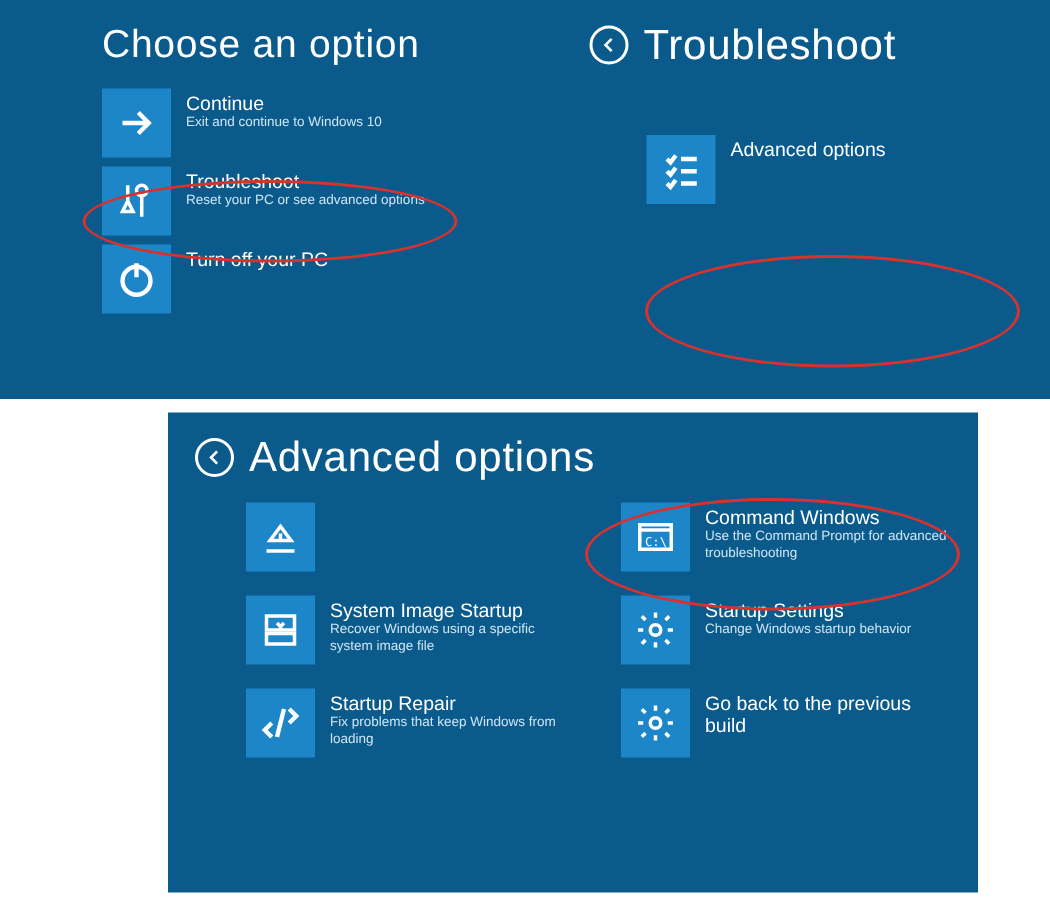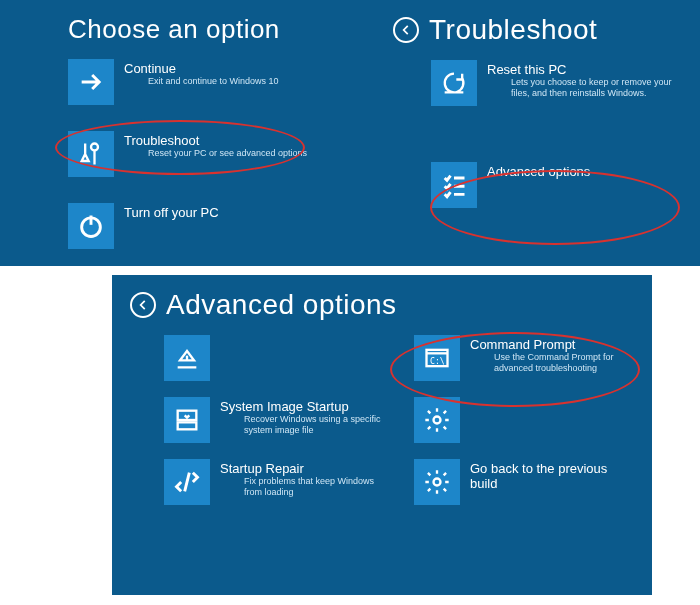--- a/index.html
+++ b/index.html
@@ -30,34 +30,34 @@
   .panel1 .title { font-size: 26px; margin-left: 50px; }
   .panel3 .title { font-size: 28px; }
 
   .back-circle {
     width: 26px; height:26px; border:2px solid #fff; border-radius:50%;
     display:flex; align-items:center; justify-content:center;
     cursor:pointer; flex:0 0 auto;
   }
   .back-circle svg { width:14px; height:14px; }
 
-  .optlist { display:flex; flex-direction:column; gap:22px; margin-left:50px; }
+  .optlist { display:flex; flex-direction:column; gap:2px; margin-left:50px; }
   .opt {
     display:flex; align-items:flex-start; gap:10px; cursor:pointer;
     padding:2px 0;
   }
   .tile {
     width:46px; height:46px; background:#1d86c9;
     display:flex; align-items:center; justify-content:center;
     flex:0 0 auto;
   }
   .tile svg { width:28px; height:28px; }
   .opt-text { padding-top:2px; }
   .opt-title { font-size:13px; font-weight:400; }
-  .opt-sub { font-size:9px; color:#cfe6f5; line-height:1.2; max-width:180px;margin-left:24px; }
+  .opt-sub { font-size:9px; color:#cfe6f5; line-height:1.2; max-width:180px; }
 
   .panel3 .grid { display:flex; gap:30px; margin-left:34px; }
   .panel3 .col { display:flex; flex-direction:column; gap:12px; width:220px; }
 
   
   .ring {
     position:absolute; border:2px solid #d8322f; border-radius:50%;
     pointer-events:none;
   }
   .ring1 { left:55px; top:120px; width:250px; height:55px; }
@@ -111,32 +111,20 @@
 <div class="panel panel2">
   <div class="hdr">
     <div class="back-circle">
       <svg viewBox="0 0 24 24" fill="none" stroke="#fff" stroke-width="3">
           <path d="M15 5l-7 7 7 7"></path>
         </svg>
     </div>
     <div class="title">Troubleshoot</div>
   </div>
   <div class="optlist" style="margin-left:38px;">
-    <div class="opt">
-      <div class="tile">
-        <svg viewBox="0 0 24 24" fill="none" stroke="#fff" stroke-width="2">
-            <path d="M4 20h16M12 4a8 8 0 1 0 7 4"></path>
-            <path d="M19 4v5h-5"></path>
-          </svg>
-      </div>
-      <div class="opt-text">
-        <div class="opt-title">Reset this PC</div>
-        <div class="opt-sub">Lets you choose to keep or remove your files, and then reinstalls Windows.</div>
-      </div>
-    </div>
     <div class="opt" style="margin-top:30px">
       <div class="tile">
         <svg viewBox="0 0 24 24" fill="none" stroke="#fff" stroke-width="2.5">
             <path d="M4 6l2 2 3-4M4 13l2 2 3-4M4 20l2 2 3-4M12 6h9M12 13h9M12 20h9"></path>
           </svg>
       </div>
       <div class="opt-text">
         <div class="opt-title">Advanced options</div>
       </div>
     </div>
@@ -190,30 +178,34 @@
     <div class="col">
       <div class="opt">
         <div class="tile">
           <svg viewBox="0 0 24 24" fill="none" stroke="#fff" stroke-width="2">
               <rect x="3" y="5" width="18" height="14"></rect>
               <path d="M3 8h18"></path>
               <text x="6" y="17" font-size="7" fill="#fff" stroke="none" font-family="monospace">C:\</text>
             </svg>
         </div>
         <div class="opt-text">
-          <div class="opt-title">Command Prompt</div>
+          <div class="opt-title">Command Windows</div>
           <div class="opt-sub">Use the Command Prompt for advanced troubleshooting</div>
         </div>
       </div>
       <div class="opt">
         <div class="tile">
           <svg viewBox="0 0 24 24" fill="none" stroke="#fff" stroke-width="2">
               <circle cx="12" cy="12" r="3"></circle>
               <path d="M12 2v3M12 19v3M4.2 4.2l2.1 2.1M17.7 17.7l2.1 2.1M2 12h3M19 12h3M4.2 19.8l2.1-2.1M17.7 6.3l2.1-2.1"></path>
             </svg>
+        </div>
+        <div class="opt-text">
+          <div class="opt-title">Startup Settings</div>
+          <div class="opt-sub">Change Windows startup behavior</div>
         </div>
       </div>
       <div class="opt">
         <div class="tile">
           <svg viewBox="0 0 24 24" fill="none" stroke="#fff" stroke-width="2">
               <circle cx="12" cy="12" r="3"></circle>
               <path d="M12 2v3M12 19v3M4.2 4.2l2.1 2.1M17.7 17.7l2.1 2.1M2 12h3M19 12h3M4.2 19.8l2.1-2.1M17.7 6.3l2.1-2.1"></path>
             </svg>
         </div>
         <div class="opt-text">

